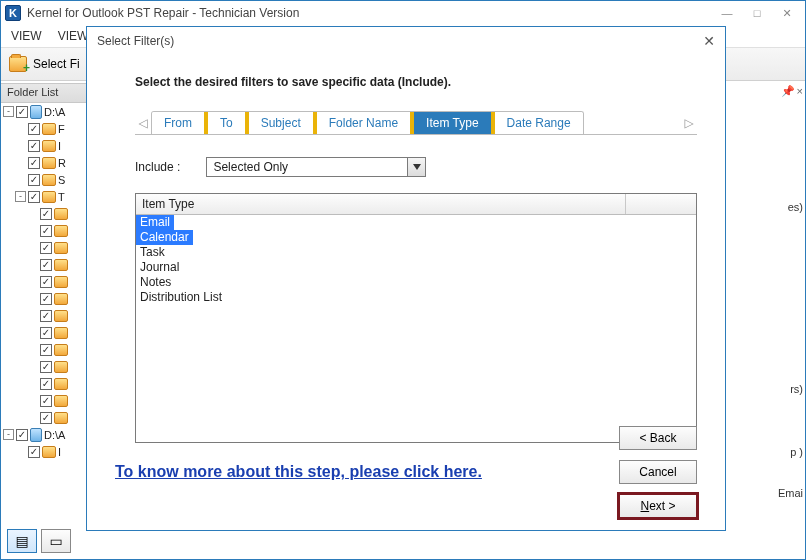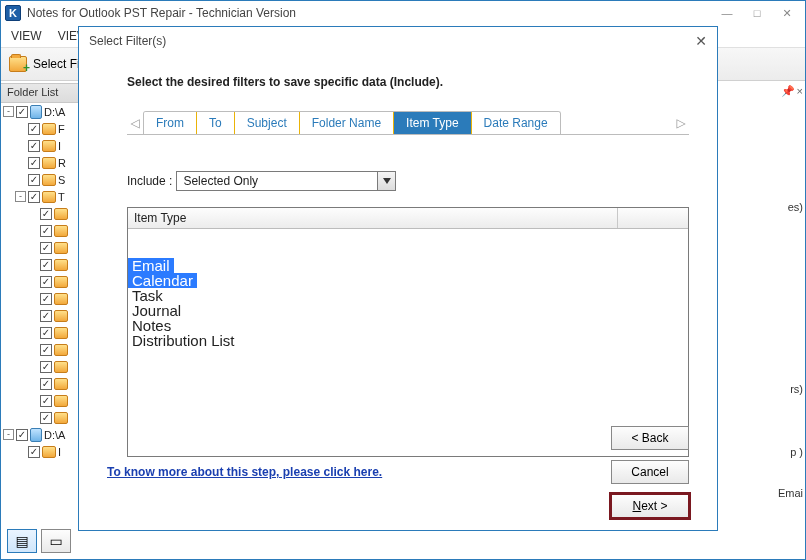--- a/index.html
+++ b/index.html
@@ -35,63 +35,63 @@
   .tree .indent2 { margin-left: 24px; }
 
   .bottom-btns { position: absolute; left: 6px; bottom: 6px; display: flex; gap: 4px; }
   .bottom-btns .bb { width: 30px; height: 24px; border: 1px solid #888; background: linear-gradient(#fdfdfd,#e9e9e9); display: inline-flex; align-items: center; justify-content: center; font-size: 14px; }
   .bottom-btns .bb.active { border-color: #2b7bba; background: linear-gradient(#eaf4ff,#cfe6fb); }
 
   .side-text { position: absolute; right: 2px; font-size: 11px; color: #333; }
   .st1 { top: 200px; } .st2 { top: 382px; margin-left: 41px; } .st3 { top: 445px; } .st4 { top: 486px; }
 
   
-  .dialog { position: absolute; left: 77px; top: 25px; width: 640px; height: 505px; background: #fff; border: 1px solid #2b7bba; box-shadow: 0 0 0 rgba(0,0,0,0); }
+  .dialog { position: absolute; left: 85px; top: 25px; width: 640px; height: 505px; background: #fff; border: 1px solid #2b7bba; box-shadow: 0 0 0 rgba(0,0,0,0); }
   .dlg-title { height: 28px; display: flex; align-items: center; justify-content: space-between; padding: 0 10px; font-size: 12px; color: #444; }
   .dlg-close { font-size: 14px; color: #555; cursor: default; }
 
   .dlg-body { padding: 20px 28px 0 48px; font-size: 12px; color: #222; }
   .dlg-instr { font-weight: bold; margin-bottom: 22px; }
 
   .tabrow { display: flex; align-items: center; border-bottom: 1px solid #bcbcbc; }
   .arrow { width: 16px; text-align: center; color: #999; font-size: 12px; }
   .tabs { display: flex; border: 1px solid #bcbcbc; border-bottom: none; border-radius: 3px 3px 0 0; overflow: hidden; }
-  .tab { padding: 4px 12px; font-size: 12px; color: #2b7bba; border-right: 1px solid #eab308; background: #fff; cursor: default; }
+  .tab { padding: 4px 12px; font-size: 12px; color: #2b7bba; border-right: 4px solid #eab308; background: #fff; cursor: default; }
   .tab:last-child { border-right: none; }
   .tab.active { background: #2b7bba; color: #fff; }
 
-  .include-row { display: flex; align-items: center; gap: 4px; margin: 36px 0 16px 0; font-size: 12px; }
+  .include-row { display: flex; align-items: center; gap: 26px; margin: 22px 0 16px 0; font-size: 12px; }
   .include-row .sel { position: relative; width: 220px; height: 20px; border: 1px solid #7a7a7a; background: #fff; display: flex; align-items: center; padding: 0 6px; font-size: 12px; }
   .include-row .sel .caret { position: absolute; right: 0; top: 0; width: 18px; height: 100%; border-left: 1px solid #7a7a7a; background: linear-gradient(#f5f5f5,#dcdcdc); display: flex; align-items: center; justify-content: center; }
   .caret svg { width: 8px; height: 6px; }
 
   .list-frame { border: 1px solid #7a7a7a; height: 250px; background: #fff; display: flex; flex-direction: column; }
   .list-head { display: flex; border-bottom: 1px solid #bcbcbc; background: linear-gradient(#fdfdfd,#ececec); }
   .list-head .col { padding: 3px 6px; font-size: 12px; border-right: 1px solid #c8c8c8; }
   .list-head .col:first-child { flex: 0 0 490px; }
   .list-head .col:last-child { flex: 1; border-right: none; }
-  .list-body { flex: 1; overflow: auto; font-size: 15px; margin-top: 28px; }
+  .list-body { flex: 1; overflow: auto; font-size: 12px; }
   .li { padding: 8px 4px; line-height: 15px; cursor: default; }
   .li.sel { background: #2b7bff; color: #fff; display: inline-block; padding: 0 4px; }
   .li-row { height: 15px; }
 
   .dlg-footer { position: absolute; bottom: 12px; left: 28px; right: 28px; display: flex; align-items: center; justify-content: space-between; }
-  .help-link { color: #1a3fb0; font-size: 12px; font-weight: bold; text-decoration: underline; }
+  .help-link { color: #1a3fb0; font-size: 16px; font-weight: bold; text-decoration: underline; }
   .btns { display: flex; gap: 10px; flex-direction: column; }
   .btn { width: 78px; height: 24px; border: 1px solid #888; background: linear-gradient(#fdfdfd,#e9e9e9); font-size: 12px; display: inline-flex; align-items: center; justify-content: center; cursor: default; }
   .btn u { text-decoration: underline; }
   .btn.hl { outline: 3px solid #7a1820; outline-offset: -1px; }
 </style>
 </head>
 <body>
 
 <div class="main-window">
   <div class="title-bar">
     <span class="app-icon">K</span>
-    <span class="title">Notes for Outlook PST Repair - Technician Version</span>
+    <span class="title">Kernel for Outlook PST Repair - Technician Version</span>
     <div class="win-controls">
       <span>—</span>
       <span>□</span>
       <span>✕</span>
     </div>
   </div>
 
   <div class="menu-bar">
     <span>VIEW</span>
     <span>VIEW</span>

